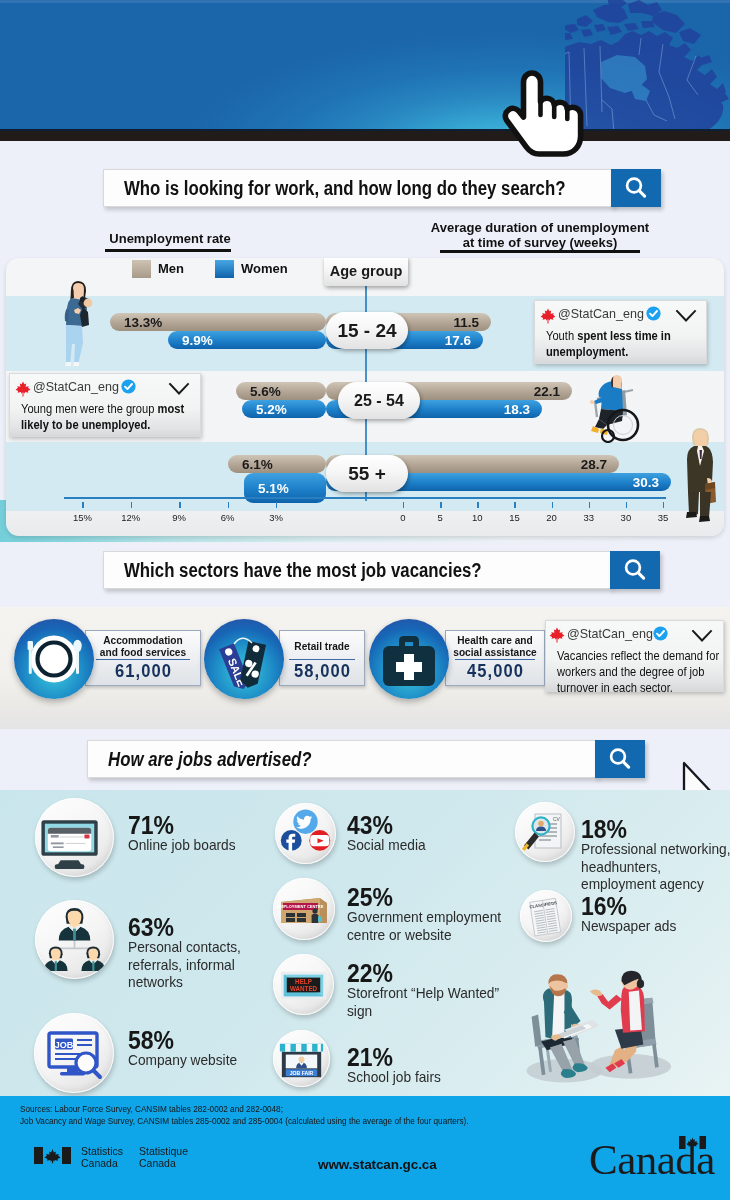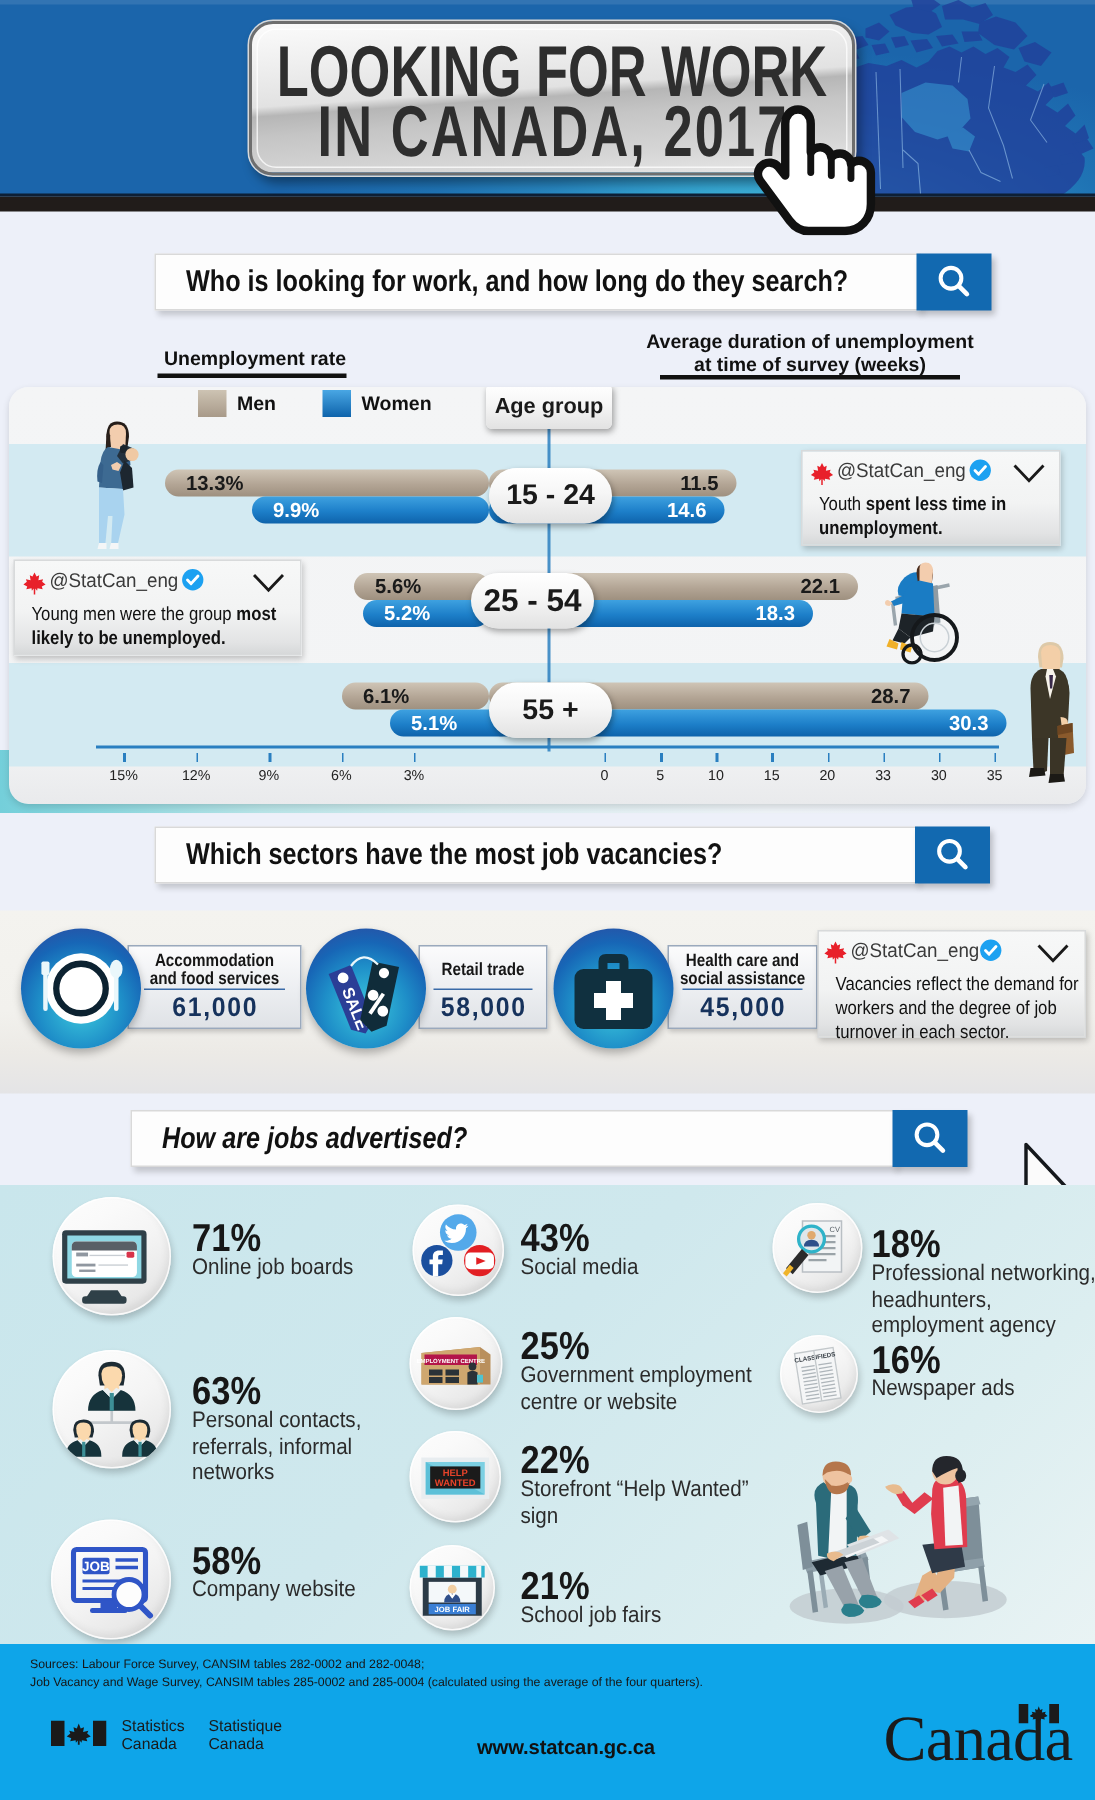--- a/index.html
+++ b/index.html
@@ -149,24 +149,20 @@
         <path d="M76 38 L74 55"></path>
         <path d="M81 100 L89 115 L102 121"></path>
         <path d="M98 44 L94 72 L104 97 L110 119"></path>
         <path d="M131 56 L122 80 L133 95"></path>
       </g>
       </g>
     </svg>
   </div>
   <div class="banner-dark"></div>
 
-  <div class="title-btn">
-    <div class="t1">LOOKING FOR WORK</div>
-    <div class="t2">IN CANADA, 2017</div>
-  </div>
 
   <svg class="cursor-hand" viewBox="0 0 96 100">
     <path d="M27.5 25.5 C27.5 19.5 31.5 16 36 16 C40.5 16 44.5 19.5 44.5 25.5
              L44.5 44.5 C46 42.4 48.3 41.2 50.8 41.2 C54.6 41.2 57.8 44 58.2 47.8
              C59.7 46.2 61.7 45.3 64 45.3 C67.9 45.3 71 48.4 71.3 52.3
              C72.7 51 74.6 50.2 76.6 50.2 C81 50.2 84.6 53.8 84.6 58.2
              L84.6 79 C84.6 89.2 77.5 97 67.3 97 L43 97 C37.6 97 33.5 94.2 30.4 90.1
              L10.8 63.5 C8.3 60.1 9 55.4 12.4 52.9 C15.7 50.5 20.3 51.1 22.9 54.3
              L27.5 60 Z" fill="#ffffff" stroke="#111111" stroke-width="5.6" stroke-linejoin="round" stroke-linecap="round"></path>
     <path d="M44.5 44.5 L44.5 58" stroke="#111111" stroke-width="4.6" stroke-linecap="round" fill="none"></path>
@@ -214,42 +210,42 @@
     <div class="bar men" style="left:104px;top:55px;width:216px;height:18px;">
       <span class="v" style="left:14px;color:#1a1a1a;text-align:right;">13.3%</span>
     </div>
     <div class="bar women" style="left:162px;top:73px;width:158px;height:18px;">
       <span class="v" style="left:14px;color:#fff;">9.9%</span>
     </div>
     <div class="bar men" style="left:320px;top:55px;width:165px;height:18px;">
       <span class="v" style="right:12px;color:#1a1a1a;">11.5</span>
     </div>
     <div class="bar women" style="left:320px;top:73px;width:157px;height:18px;">
-      <span class="v" style="right:12px;color:#fff;">14.6</span>
+      <span class="v" style="right:12px;color:#fff;">17.6</span>
     </div>
     <div class="agepill" style="left:320px;top:54px;width:82px;height:37px;border-radius:19px;font-size:19px;">15 - 24</div>
 
     <div class="bar men" style="left:230px;top:124px;width:90px;height:18px;">
       <span class="v" style="left:14px;color:#1a1a1a;">5.6%</span>
     </div>
     <div class="bar women" style="left:236px;top:142px;width:84px;height:18px;">
       <span class="v" style="left:14px;color:#fff;">5.2%</span>
     </div>
     <div class="bar men" style="left:320px;top:124px;width:246px;height:18px;">
       <span class="v" style="right:12px;color:#1a1a1a;">22.1</span>
     </div>
     <div class="bar women" style="left:320px;top:142px;width:216px;height:18px;">
       <span class="v" style="right:12px;color:#fff;">18.3</span>
     </div>
-    <div class="agepill" style="left:308px;top:124px;width:82px;height:37px;border-radius:19px;font-size:21px;">25 - 54</div>
+    <div class="agepill" style="left:332px;top:124px;width:82px;height:37px;border-radius:19px;font-size:16px;">25 - 54</div>
 
     <div class="bar men" style="left:222px;top:197px;width:98px;height:18px;">
       <span class="v" style="left:14px;color:#1a1a1a;">6.1%</span>
     </div>
-    <div class="bar women" style="left:238px;top:215px;width:82px;height:18px;margin-left:16px;">
+    <div class="bar women" style="left:238px;top:215px;width:82px;height:30px;">
       <span class="v" style="left:14px;color:#fff;">5.1%</span>
     </div>
     <div class="bar men" style="left:320px;top:197px;width:293px;height:18px;">
       <span class="v" style="right:12px;color:#1a1a1a;">28.7</span>
     </div>
     <div class="bar women" style="left:320px;top:215px;width:305px;height:18px;padding-left:40px;">
       <span class="v" style="right:12px;color:#fff;">30.3</span>
     </div>
     <div class="agepill" style="left:320px;top:197px;width:82px;height:37px;border-radius:19px;font-size:19px;">55 +</div>
 

